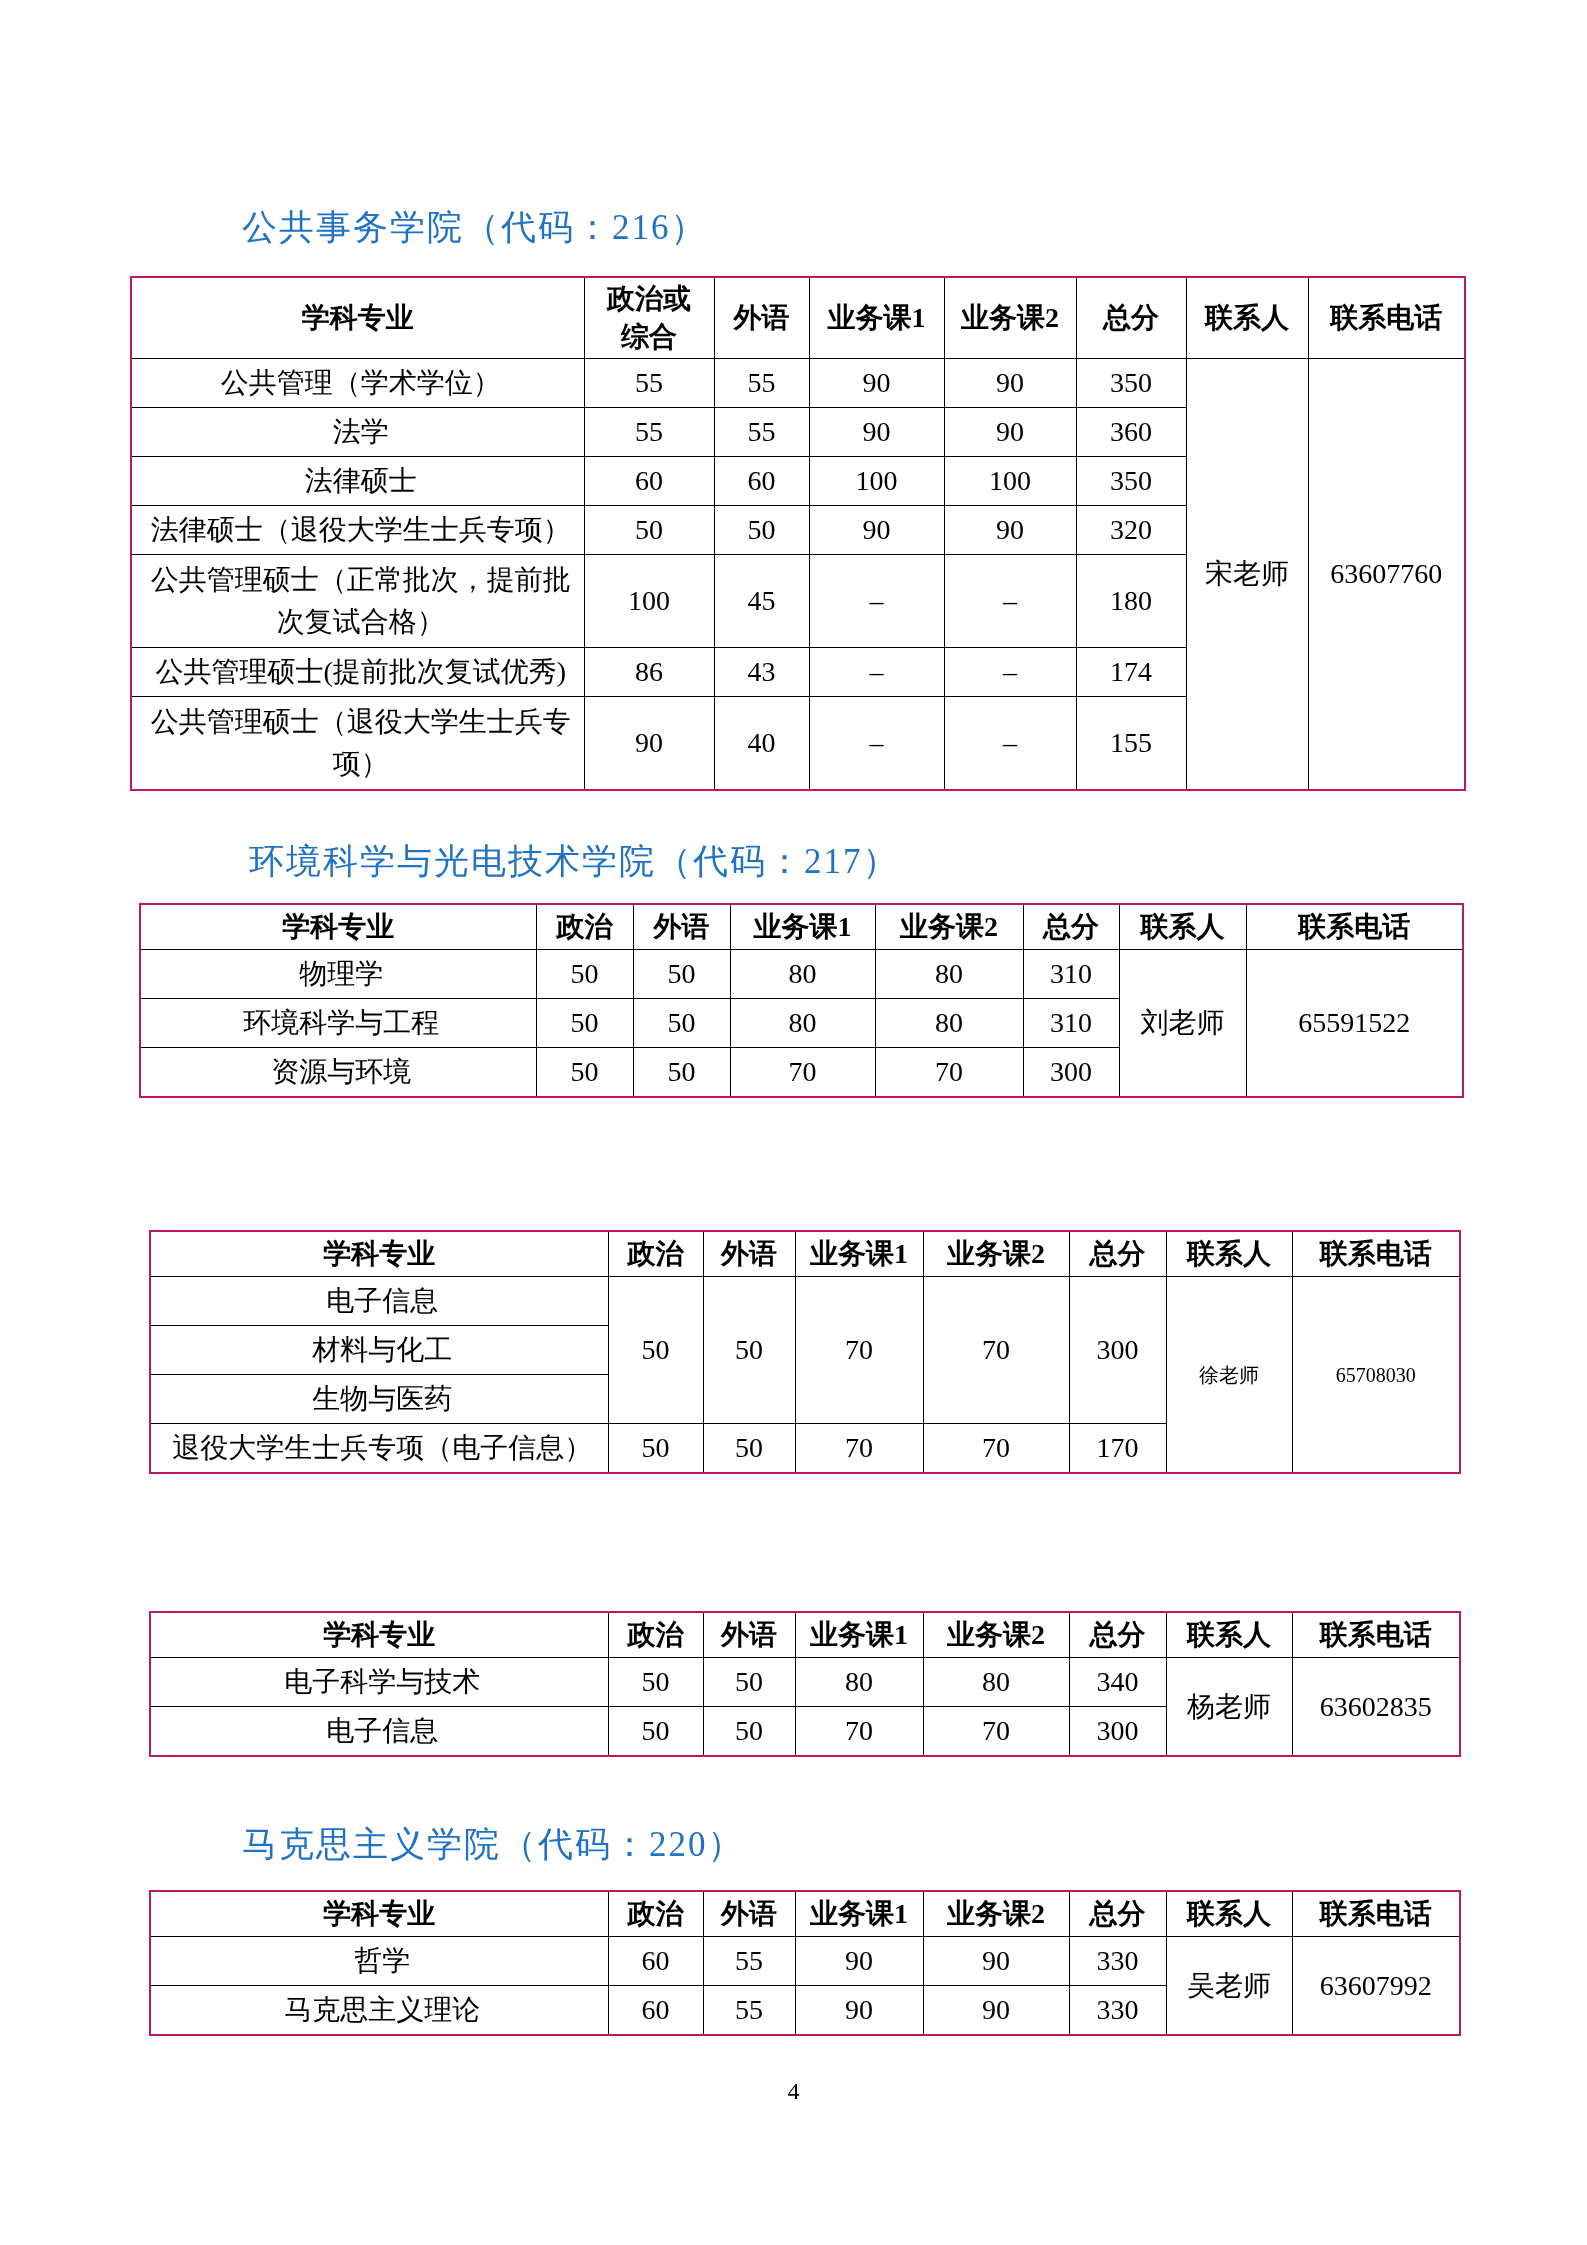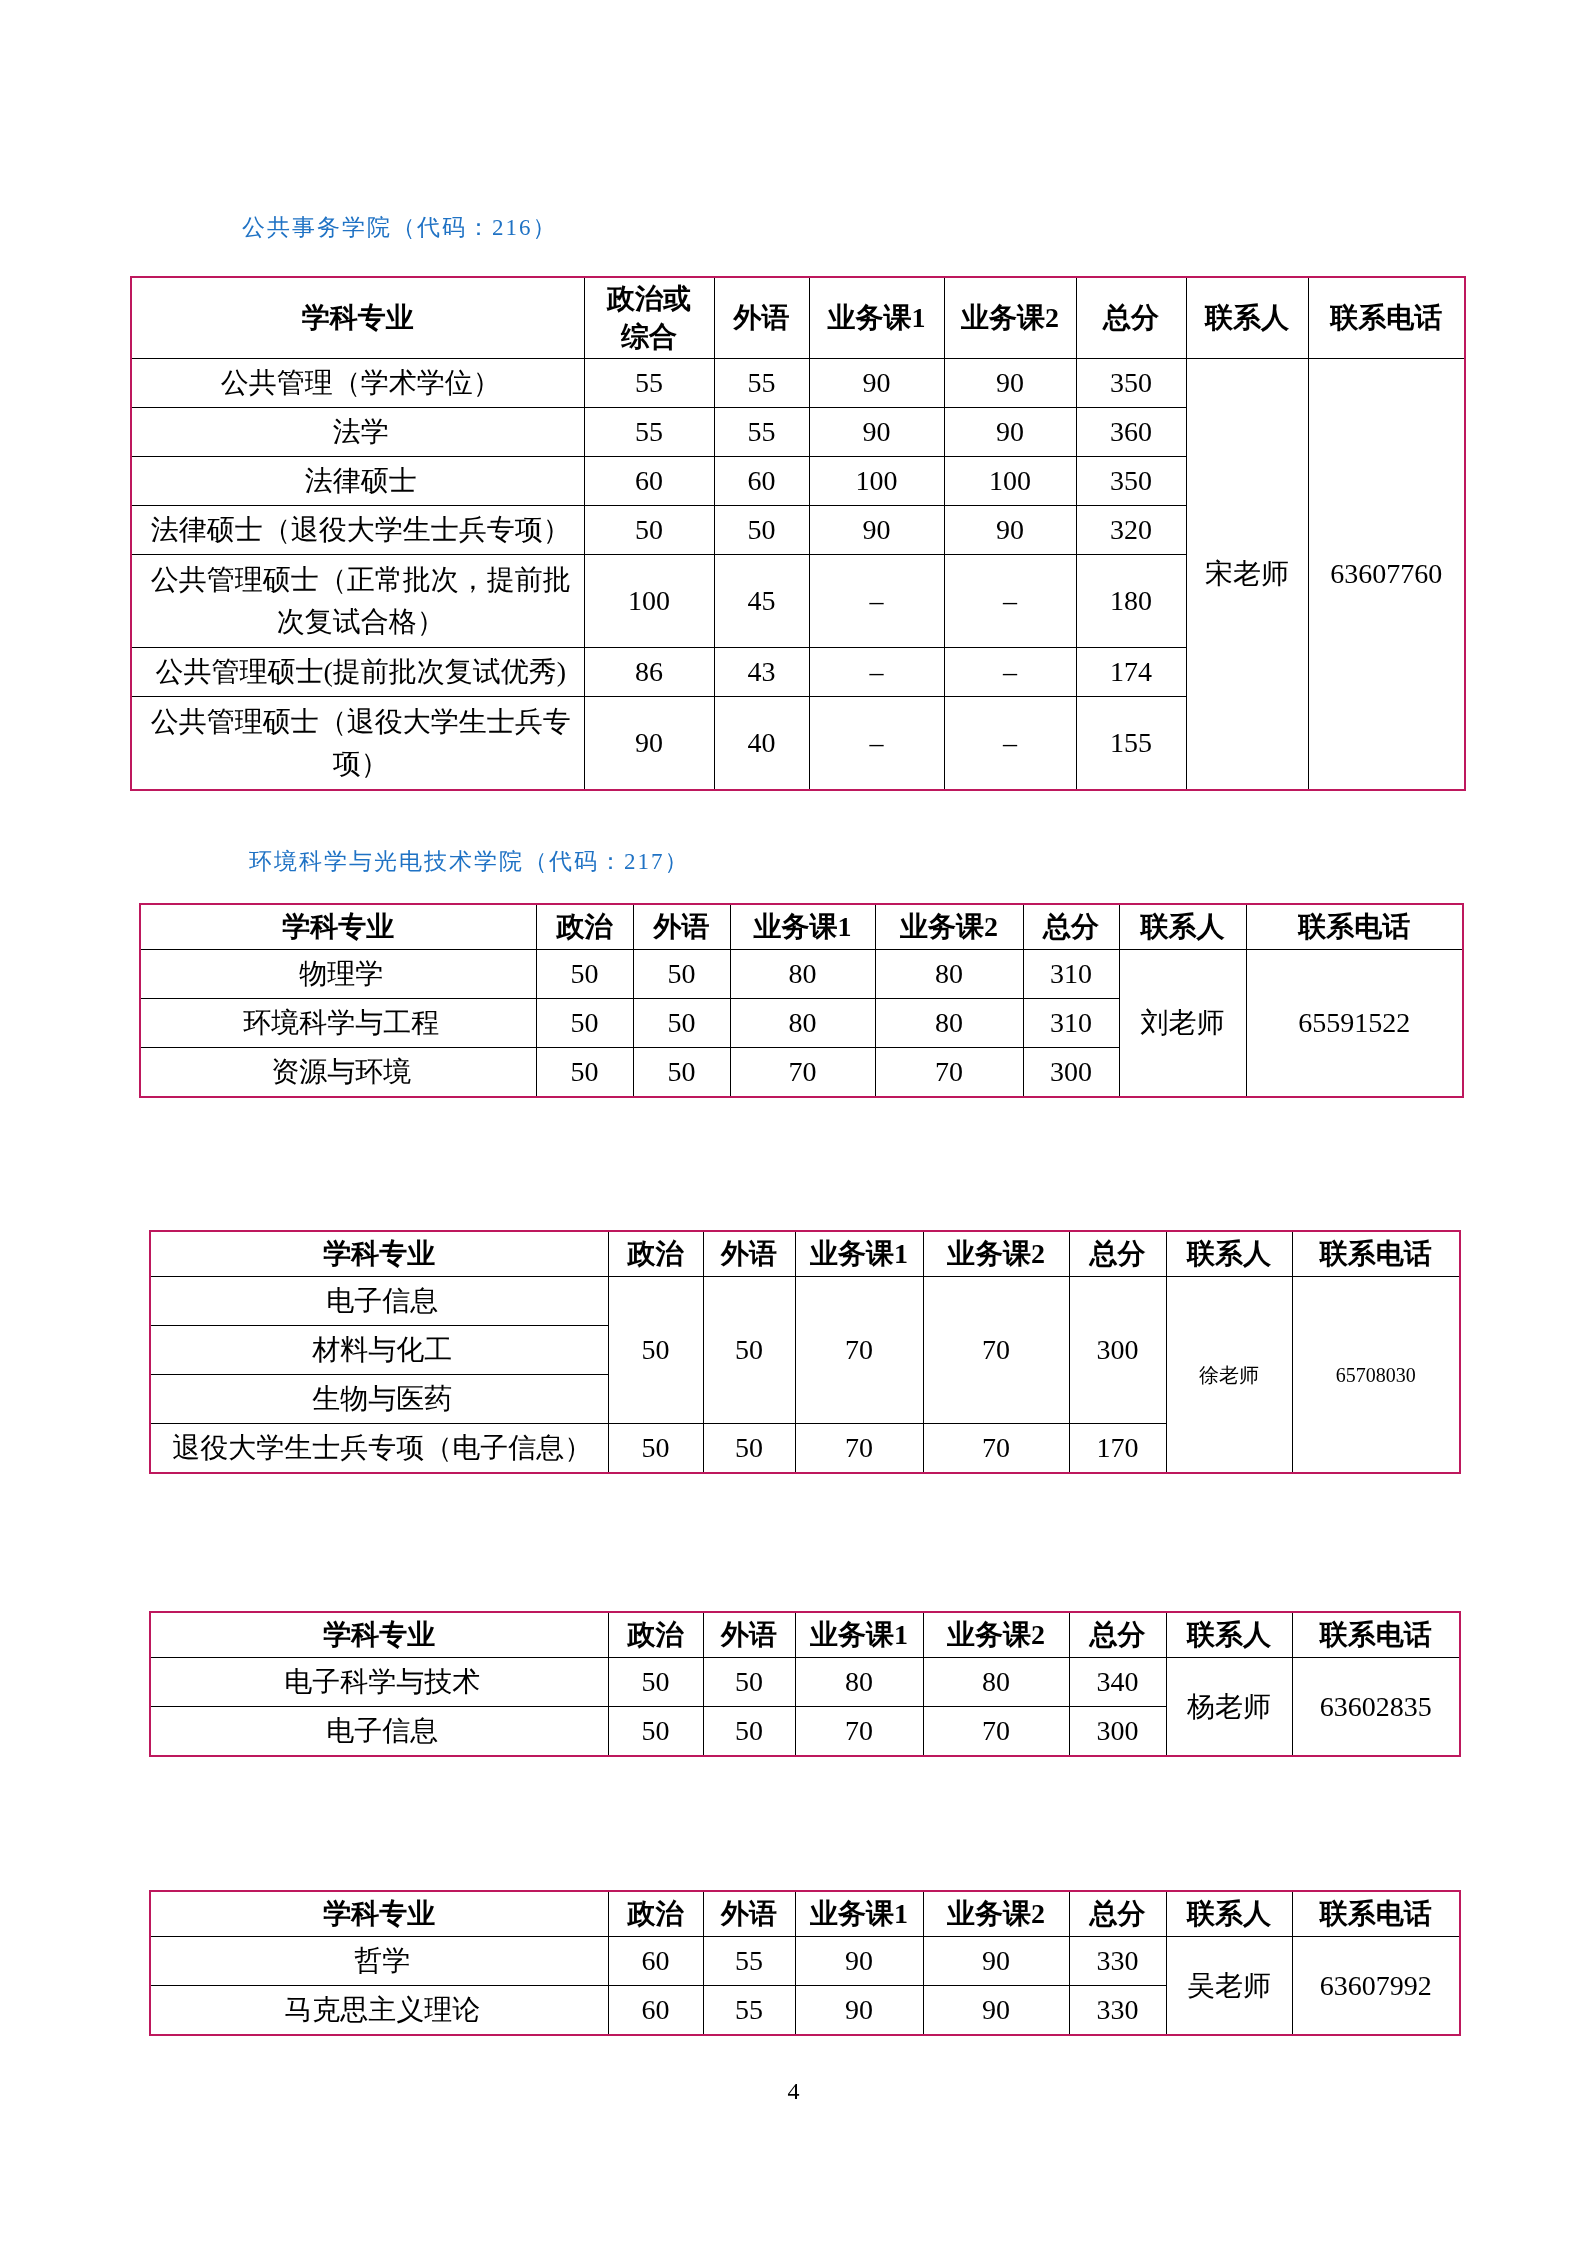--- a/index.html
+++ b/index.html
@@ -7,21 +7,21 @@
     position:relative;
     width:1587px;height:2245px;
     background:#ffffff;
     font-family:"Liberation Serif","DejaVu Serif",serif;
     color:#000;
     overflow:hidden;
   }
   .sec-title{
     position:absolute;
     margin:0;
-    font-size:23px;
+    font-size:35px;
     font-weight:500;
     line-height:44px;
     color:#1f72c4;
     letter-spacing:2px;
     white-space:nowrap;
   }
   table.t{
     position:absolute;
     border-collapse:collapse;
     table-layout:fixed;
@@ -305,20 +305,21 @@
         <td class="subj">电子信息</td>
         <td>50</td>
         <td>50</td>
         <td>70</td>
         <td>70</td>
         <td>300</td>
       </tr>
     </tbody>
   </table>
 
+  <h2 class="sec-title" id="title-220">马克思主义学院（代码：220）</h2>
   <table class="t" id="table-220">
     <colgroup>
       <col style="width:458px">
         <col style="width:95px">
         <col style="width:92px">
         <col style="width:128px">
       <col style="width:146px">
         <col style="width:97px">
         <col style="width:126px">
         <col style="width:168px">

